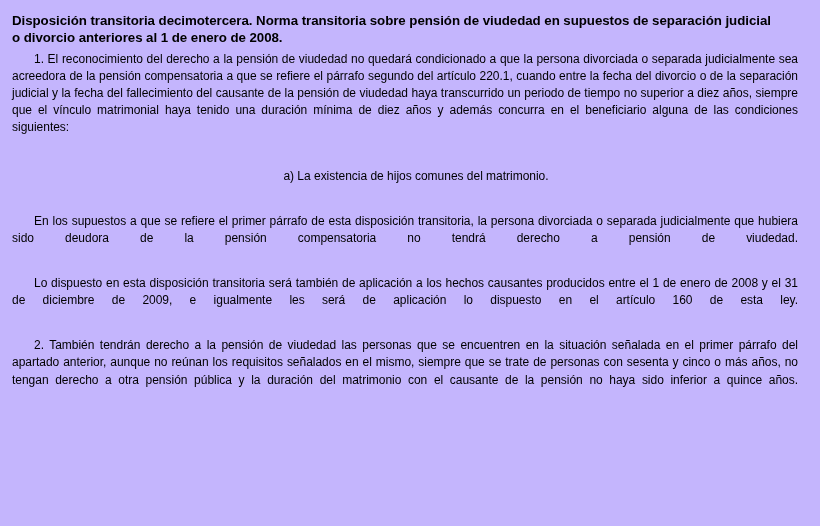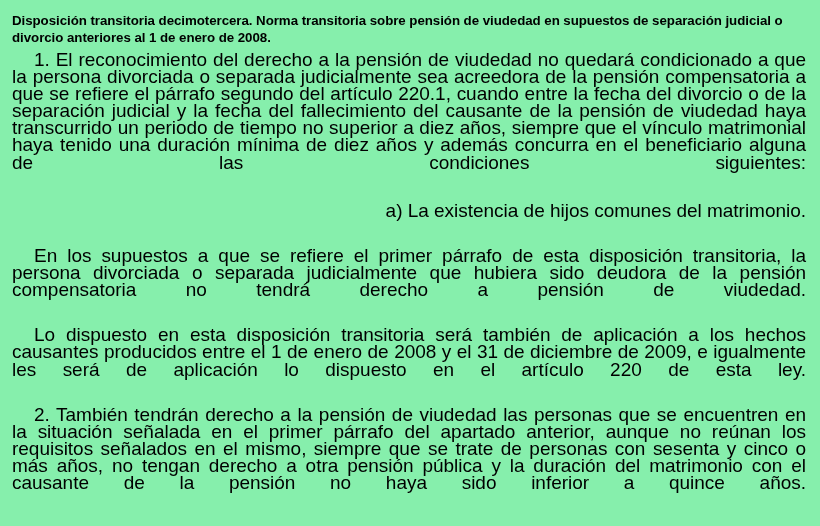--- a/index.html
+++ b/index.html
@@ -14,48 +14,48 @@
     overflow: hidden;
     font-family: "Liberation Sans", "DejaVu Sans", sans-serif;
     color: #000000;
     -webkit-font-smoothing: antialiased;
   }
 
   #document-page {
     box-sizing: border-box;
     width: 820px;
     height: 526px;
-    padding: 12px 14px 0 12px;
-    background: #86efac;
+    padding: 12px 22px 0 12px;
+    background: #c4b5fd;
   }
 
   .doc-heading {
     font-size: 13.3px;
     font-weight: bold;
     line-height: 17px;
     text-align: left;
     margin: 0 0 5px 0;
     letter-spacing: -0.05px;
     padding-right: 16px;
   }
 
   .doc-para {
-    font-size: 19px;
+    font-size: 12px;
     line-height: 17.1px;
     text-align: justify;
     text-justify: inter-word;
     margin: 0 0 11px 0;
     text-indent: 22px;
     letter-spacing: -0.02px;
   }
 
   .doc-para.lettered {
     text-indent: 0;
     margin-left: 22px;
-    text-align: right;
+    text-align: center;
     margin-bottom: 11px;
   }
 
   .doc-para.first-body {
     margin-bottom: 14px;
   }
 
   .doc-para.gap-before {
     margin-top: 3px;
   }
@@ -76,17 +76,17 @@
 
   <p class="doc-para first-body">1. El reconocimiento del derecho a la pensión de viudedad no quedará condicionado a que la persona divorciada o separada judicialmente sea acreedora de la pensión compensatoria a que se refiere el párrafo segundo del artículo 220.1, cuando entre la fecha del divorcio o de la separación judicial y la fecha del fallecimiento del causante de la pensión de viudedad haya transcurrido un periodo de tiempo no superior a diez años, siempre que el vínculo matrimonial haya tenido una duración mínima de diez años y además concurra en el beneficiario alguna de las condiciones siguientes:</p>
 
   <p class="doc-para lettered">a) La existencia de hijos comunes del matrimonio.</p>
 
 
 
   <p class="doc-para">En los supuestos a que se refiere el primer párrafo de esta disposición transitoria, la persona divorciada o separada judicialmente que hubiera sido deudora de la pensión compensatoria no tendrá derecho a pensión de viudedad.</p>
 
 
-  <p class="doc-para">Lo dispuesto en esta disposición transitoria será también de aplicación a los hechos causantes producidos entre el 1 de enero de 2008 y el 31 de diciembre de 2009, e igualmente les será de aplicación lo dispuesto en el artículo 220 de esta ley.</p>
+  <p class="doc-para">Lo dispuesto en esta disposición transitoria será también de aplicación a los hechos causantes producidos entre el 1 de enero de 2008 y el 31 de diciembre de 2009, e igualmente les será de aplicación lo dispuesto en el artículo 160 de esta ley.</p>
 
   <p class="doc-para">2. También tendrán derecho a la pensión de viudedad las personas que se encuentren en la situación señalada en el primer párrafo del apartado anterior, aunque no reúnan los requisitos señalados en el mismo, siempre que se trate de personas con sesenta y cinco o más años, no tengan derecho a otra pensión pública y la duración del matrimonio con el causante de la pensión no haya sido inferior a quince años.</p>
 
 </div>
 
 </body></html>

